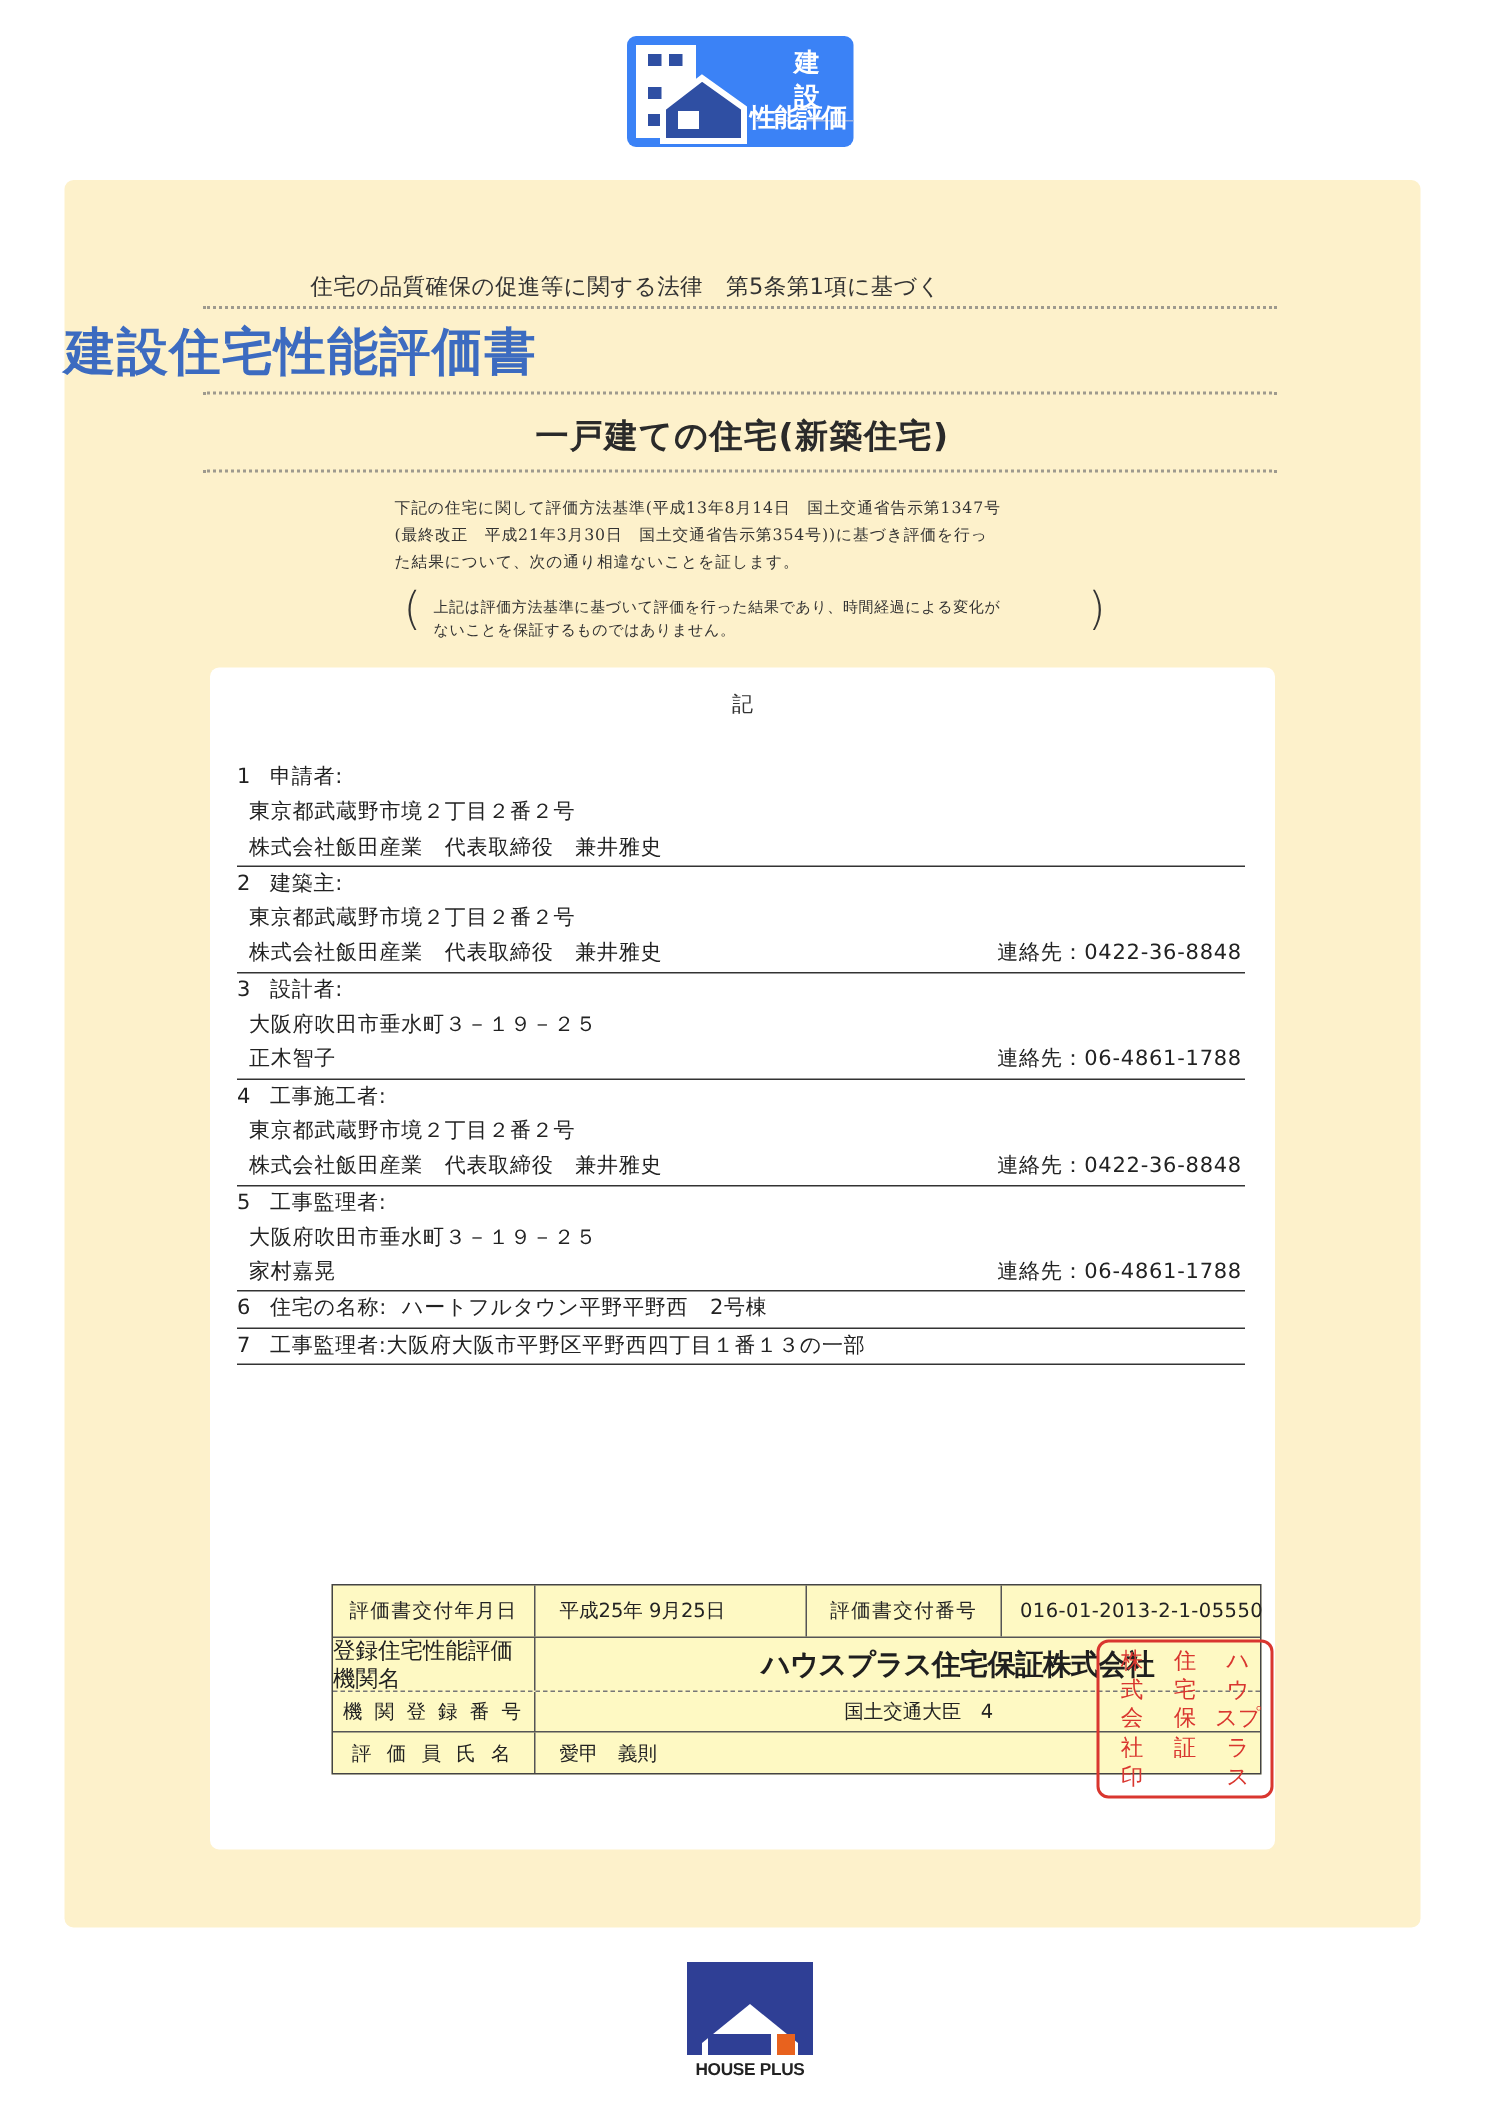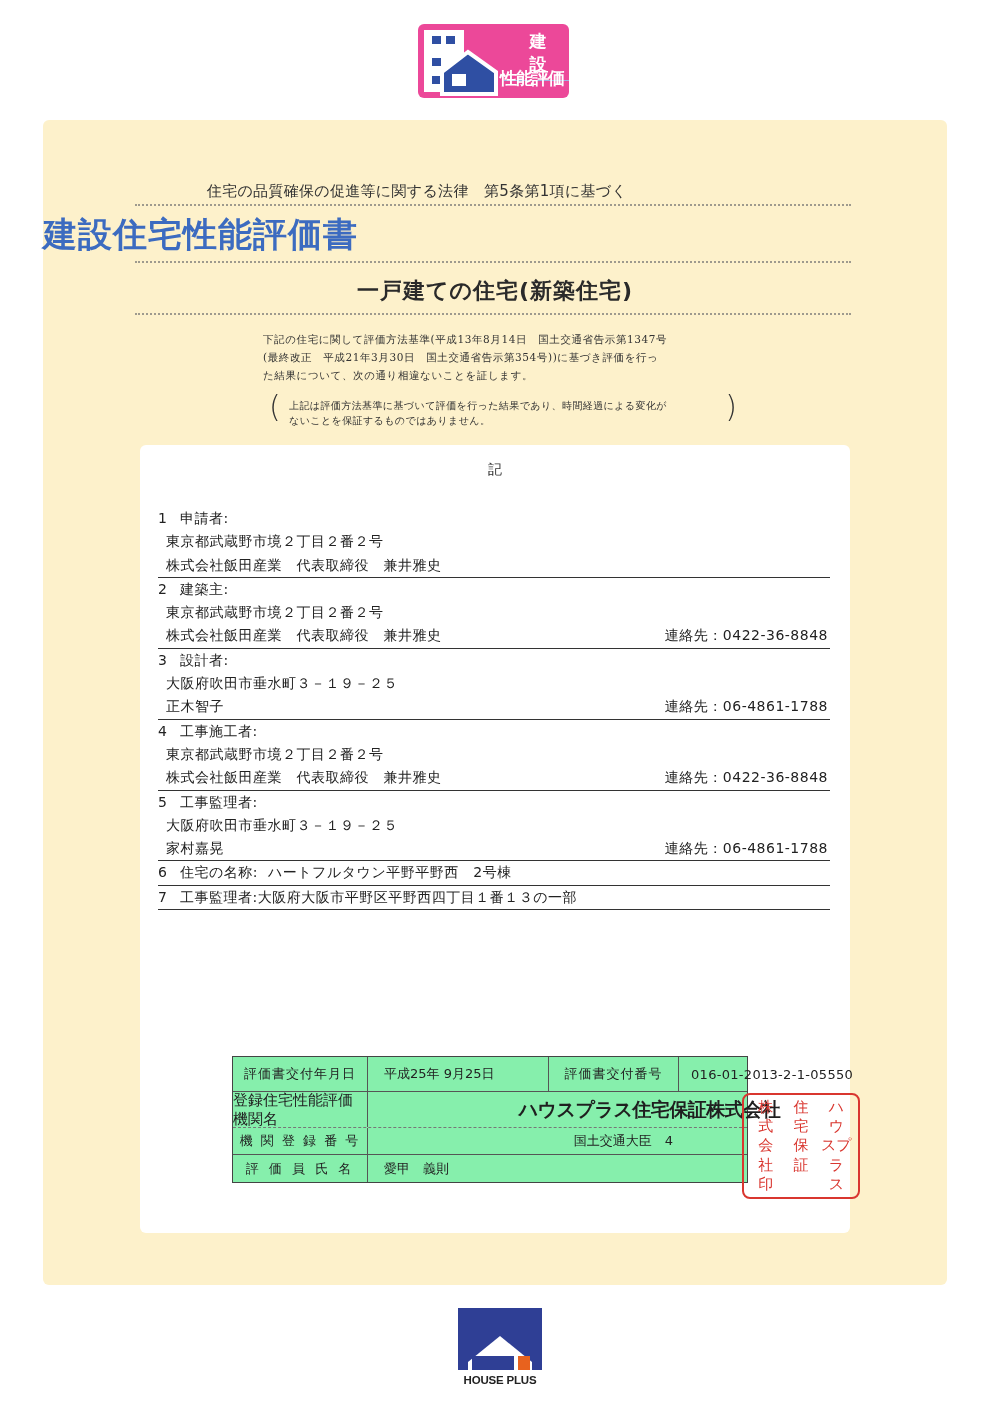--- a/index.html
+++ b/index.html
@@ -3,21 +3,21 @@
   <meta charset="utf-8">
   <style>
     html, body { margin: 0; padding: 0; }
     body {
       width: 1000px; height: 1414px; background: #ffffff; position: relative; overflow: hidden;
       font-family: "DejaVu Sans", "Liberation Sans", sans-serif; color: #222;
     }
     
     .top-logo {
       position: absolute; left: 418px; top: 24px; width: 151px; height: 74px;
-      background: #ec4899; border-radius: 6px; overflow: hidden;
+      background: #3b82f6; border-radius: 6px; overflow: hidden;
     }
     .top-logo .bldg { position: absolute; left: 0; top: 0; width: 85px; height: 74px; }
     .top-logo .txt-top {
       position: absolute; left: 86px; top: 6px; width: 60px; text-align: center; color: #fff;
       font-size: 17px; font-weight: bold; letter-spacing: 8px; padding-left: 8px;
       border-bottom: 1px solid #9fb3e0; padding-bottom: 4px;
     }
     .top-logo .txt-bot {
       position: absolute; left: 78px; top: 43px; width: 72px; text-align: center; color: #fff;
       font-size: 17px; font-weight: bold; letter-spacing: -1px;
@@ -73,22 +73,22 @@
       height: 23.3px; line-height: 23.3px; font-size: 14px; color: #222; position: relative;
       letter-spacing: 0.5px; white-space: nowrap;
     }
     .line.head { padding-left: 0; }
     .line.sub { padding-left: 8px; }
     .line.ruled { border-bottom: 1.5px solid #333; }
     .line .num { display: inline-block; width: 22px; }
     .line .contact { position: absolute; right: 2px; top: 0; }
     
     .btable {
-      position: absolute; left: 92px; top: 611px; width: 516px; height: 127px;
-      border: 1.5px solid #444; box-sizing: border-box; background: #86efac;
+      position: absolute; left: 81px; top: 611px; width: 620px; height: 127px;
+      border: 1.5px solid #444; box-sizing: border-box; background: #fef9c3;
     }
     .brow { position: absolute; left: 0; width: 100%; box-sizing: border-box; }
     .bcell {
       position: absolute; top: 0; height: 100%; box-sizing: border-box;
       font-size: 13px; color: #222; display: flex; align-items: center;
     }
     .bcell.lbl { justify-content: center; letter-spacing: 1px; }
     .bcell.bl { border-left: 1px solid #555; }
     .org-name {
       font-size: 19px; font-weight: bold; color: #1f1f1f; letter-spacing: -0.5px;

